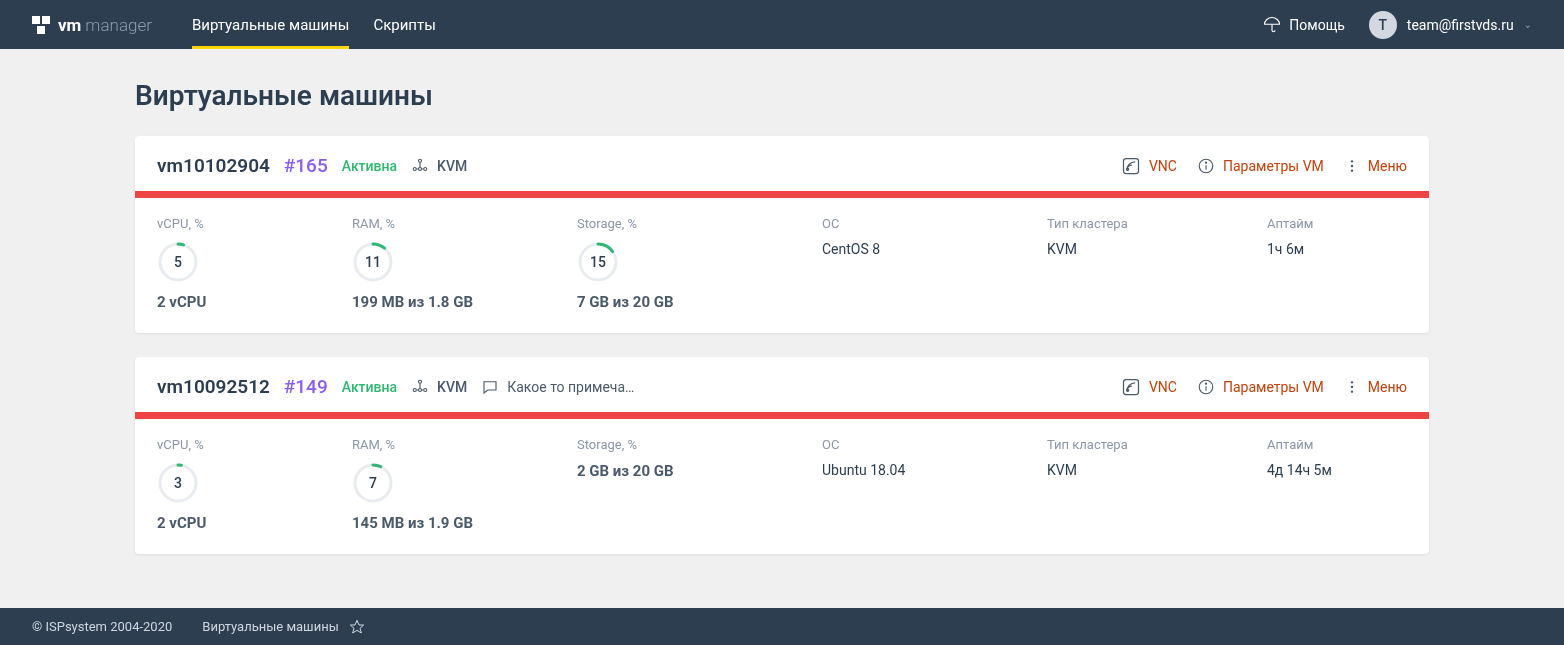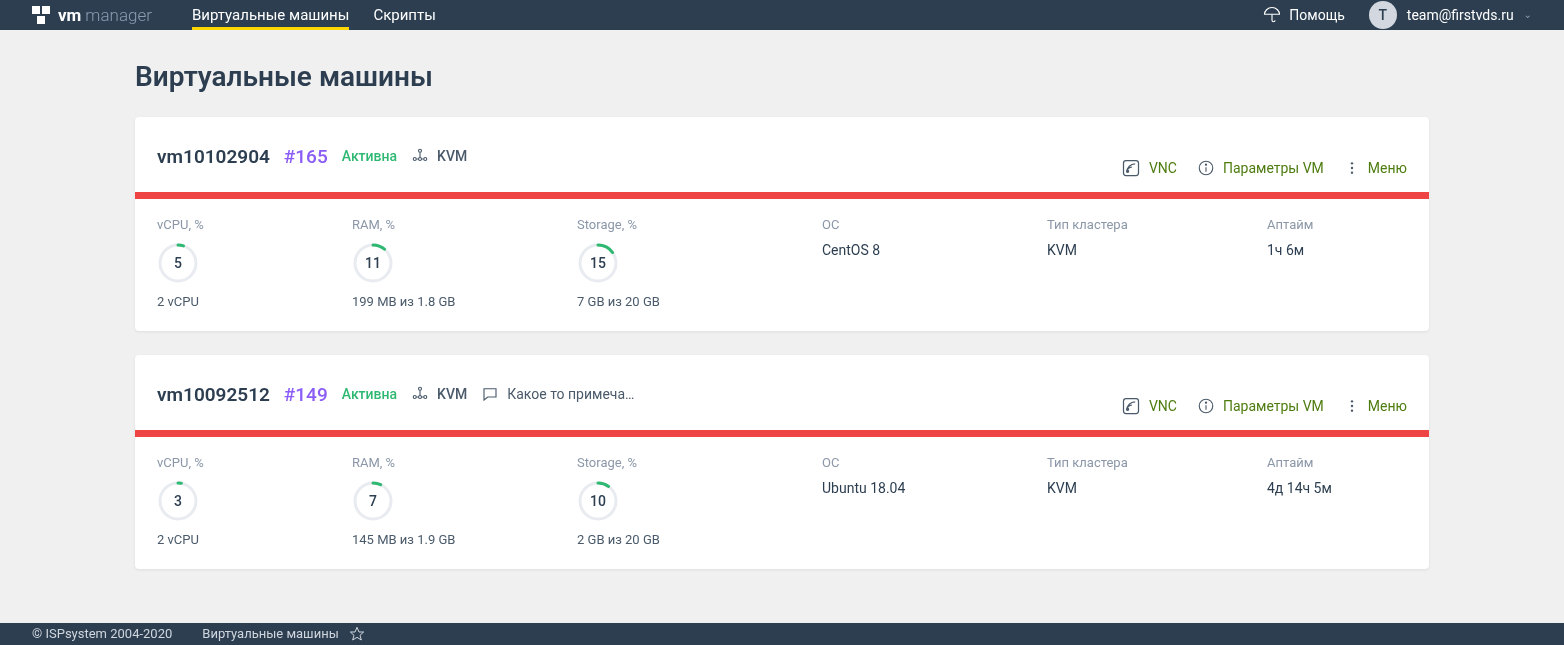--- a/index.html
+++ b/index.html
@@ -141,24 +141,23 @@
 .card-actions {
   margin-left: auto;
   display: flex;
   align-items: center;
   gap: 20px;
 }
 .act {
   display: flex;
   align-items: center;
   gap: 8px;
-  color: #4d7c0f;
+  color: #c2410c;
   font-size: 14px;
   cursor: pointer;
-  margin-top: 23px;
 }
 .icon-box {
   display: inline-flex;
   align-items: center;
   justify-content: center;
 }
 .card-body {
   border-top: 7px solid #ef4444;
   padding: 18px 22px 22px;
   display: flex;
@@ -197,22 +196,23 @@
   position: absolute;
   inset: 0;
   display: flex;
   align-items: center;
   justify-content: center;
   font-size: 14px;
   color: #2c3e50;
   font-weight: 500;
 }
 .metric-sub {
-  font-size: 13px;
+  font-size: 15px;
   color: #4a5a6a;
+  font-weight: bold;
 }
 .footer {
   background: #2c3e50;
   height: 45px;
   display: flex;
   align-items: center;
   padding: 0 32px;
   color: #d0d6de;
   font-size: 13px;
   gap: 30px;
@@ -433,26 +433,20 @@
         <div class="ring-wrap">
             <div class="ring"><svg width="42" height="42">
                 <circle cx="21" cy="21" r="18" fill="none" stroke="#e8ebef" stroke-width="3"></circle>
                 <circle cx="21" cy="21" r="18" fill="none" stroke="#2eb872" stroke-width="3" stroke-linecap="round" stroke-dasharray="7.916813487046279 113.09733552923255"></circle>
               </svg><div class="ring-num">7</div></div>
           </div>
         <div class="metric-sub">145 MB из 1.9 GB</div>
       </div>
       <div class="metric">
         <div class="metric-label">Storage, %</div>
-        <div class="ring-wrap">
-            <div class="ring"><svg width="42" height="42">
-                <circle cx="21" cy="21" r="18" fill="none" stroke="#e8ebef" stroke-width="3"></circle>
-                <circle cx="21" cy="21" r="18" fill="none" stroke="#2eb872" stroke-width="3" stroke-linecap="round" stroke-dasharray="11.309733552923255 113.09733552923255"></circle>
-              </svg><div class="ring-num">10</div></div>
-          </div>
         <div class="metric-sub">2 GB из 20 GB</div>
       </div>
       <div class="metric">
         <div class="metric-label">ОС</div>
         <div class="metric-value">Ubuntu 18.04</div>
       </div>
       <div class="metric">
         <div class="metric-label">Тип кластера</div>
         <div class="metric-value">KVM</div>
       </div>

